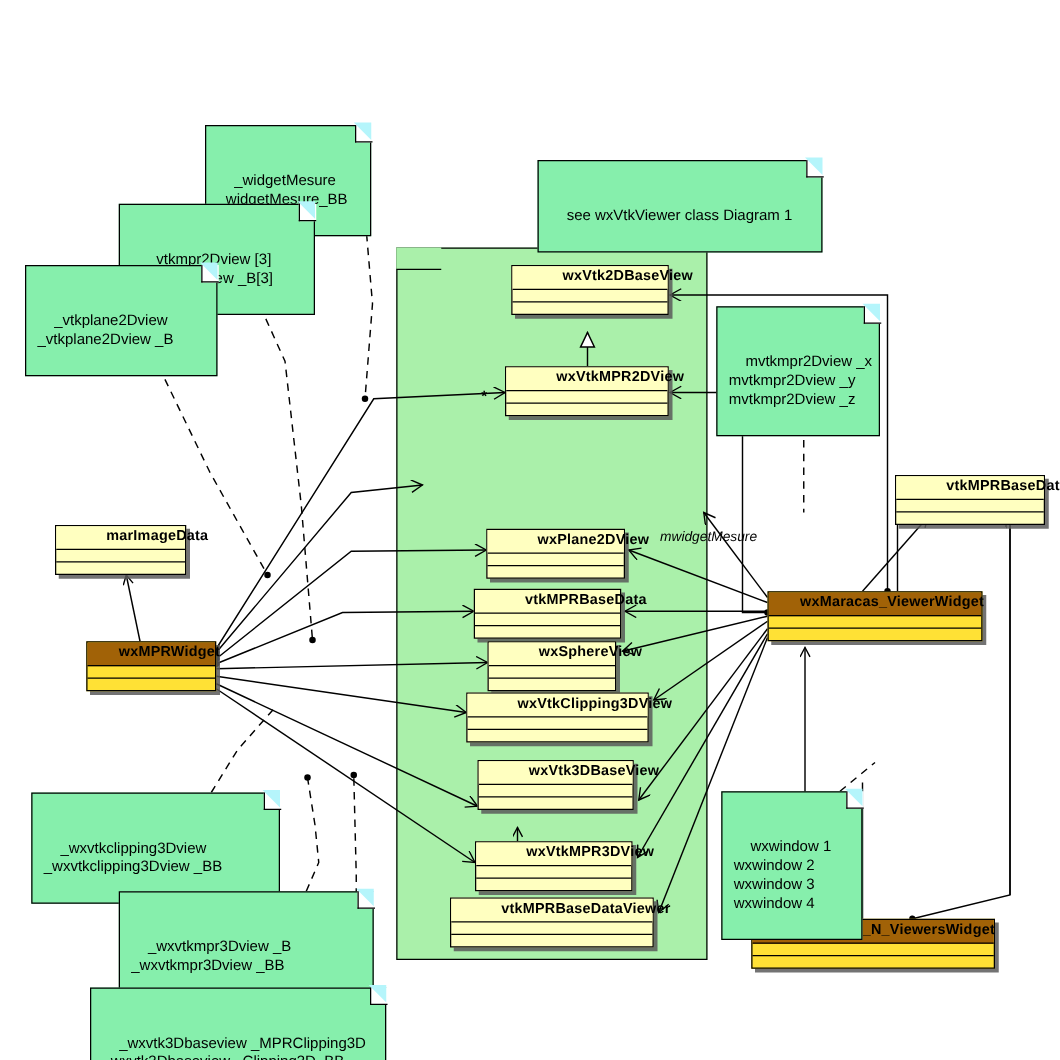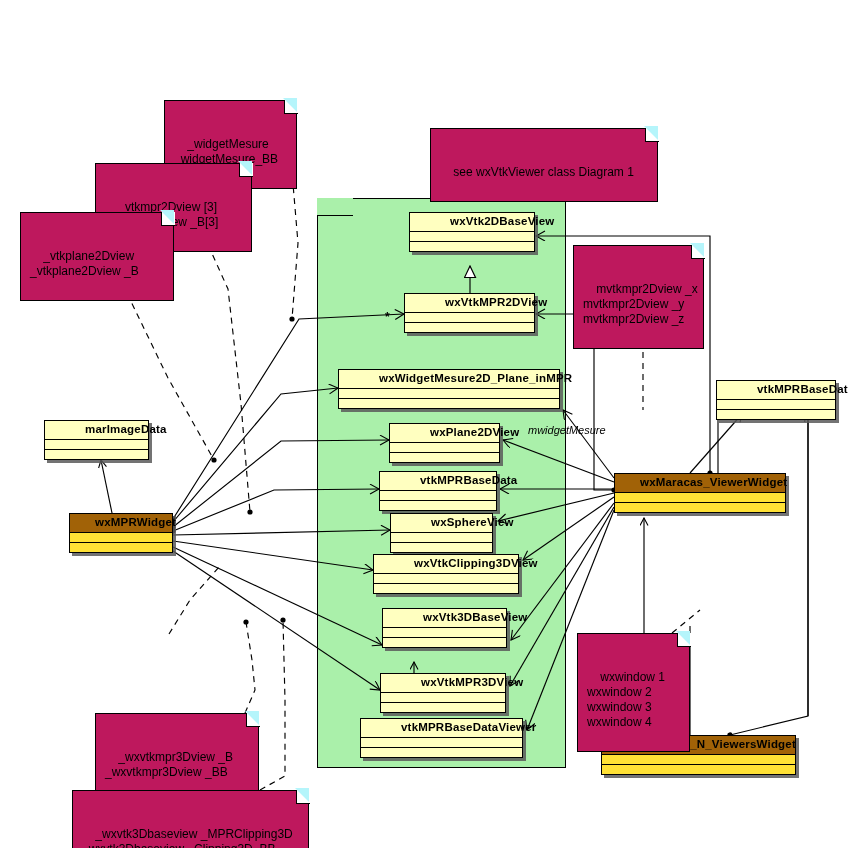--- a/index.html
+++ b/index.html
@@ -51,21 +51,21 @@
   }
   .cls .comp.last{border-bottom:none;}
   .cls.gold{background:#ffe135;}
   .cls.gold .cname{background:#a16207;padding-left:25px;}
   .cls.pale .cname{background:#ffffc0;padding-left:40px;}
 
   
   .note{
     position:absolute;
     box-sizing:border-box;
-    background:#be185d;
+    background:#86efac;
     border:1.5px solid #000;
     font-size:12px;
     color:#000;
     line-height:15px;
     padding:6px 9px 6px 9px;
     white-space:pre;
   }
   .note .dogear{
     position:absolute;right:-1.5px;top:-1.5px;
     width:14px;height:14px;
@@ -204,25 +204,20 @@
     <div class="comp"></div>
     <div class="comp last"></div>
   </div>
 
   <div class="cls pale" style="left:404px;top:293px;width:131px;">
     <div class="cname">wxVtkMPR2DView</div>
     <div class="comp"></div>
     <div class="comp last"></div>
   </div>
 
-  <div class="cls pale" style="left:338px;top:369px;width:222px;">
-    <div class="cname">wxWidgetMesure2D_Plane_inMPR</div>
-    <div class="comp"></div>
-    <div class="comp last"></div>
-  </div>
 
   <div class="cls pale" style="left:389px;top:423px;width:111px;">
     <div class="cname">wxPlane2DView</div>
     <div class="comp"></div>
     <div class="comp last"></div>
   </div>
 
   <div class="cls pale" style="left:379px;top:471px;width:118px;">
     <div class="cname">vtkMPRBaseData</div>
     <div class="comp"></div>
@@ -320,22 +315,27 @@
   </div>
 
   <div class="note" style="left:577px;top:633px;width:113px;">
     <span class="dogear"></span>
     <span>wxwindow 1
 wxwindow 2
 wxwindow 3
 wxwindow 4</span>
   </div>
 
-
-  <div class="note" style="left:95px;top:713px;width:164px;">
+  <div class="note" style="left:25px;top:634px;width:199px;">
+    <span class="dogear"></span>
+    <span>_wxvtkclipping3Dview
+_wxvtkclipping3Dview _BB</span>
+  </div>
+
+  <div class="note" style="left:95px;top:713px;width:204px;">
     <span class="dogear"></span>
     <span>_wxvtkmpr3Dview _B
 _wxvtkmpr3Dview _BB</span>
   </div>
 
   <div class="note" style="left:72px;top:790px;width:237px;">
     <span class="dogear"></span>
     <span>_wxvtk3Dbaseview _MPRClipping3D
 _wxvtk3Dbaseview _Clipping3D_BB</span>
   </div>

